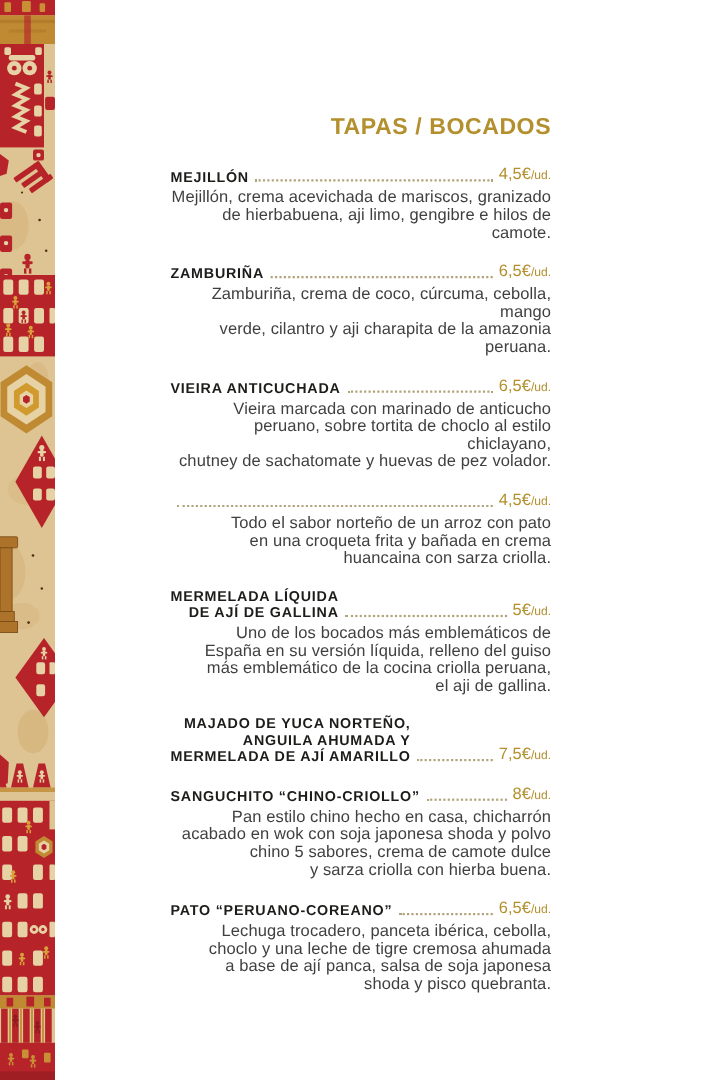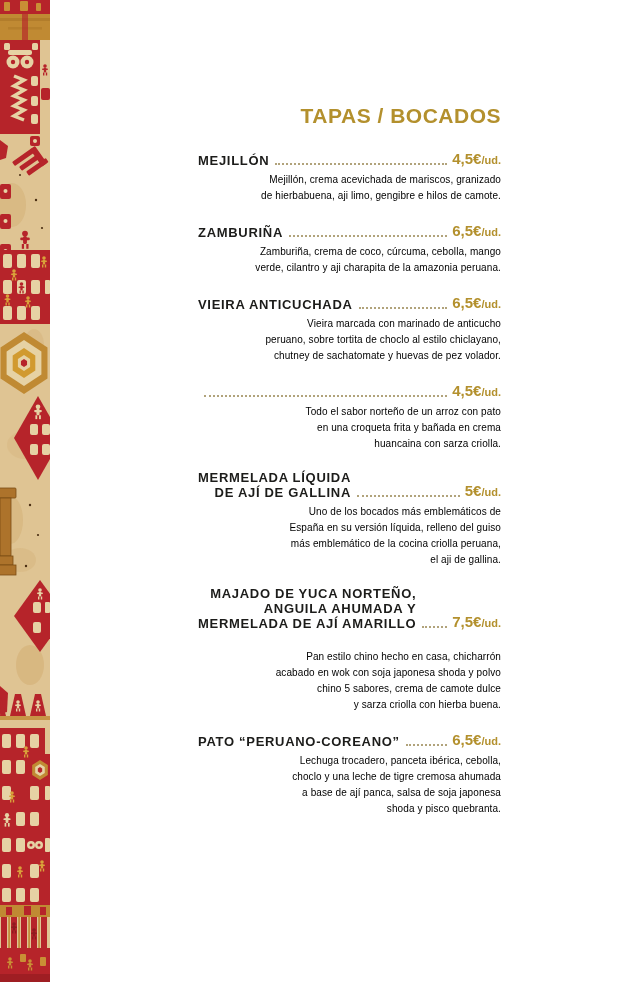--- a/index.html
+++ b/index.html
@@ -16,37 +16,37 @@
     width: 50px; height: 982px; overflow: hidden;
   }
   .menu {
     position: absolute; left: 155px; top: 104px; width: 346px; text-align: right;
   }
   .section-title {
     font-size: 21px; font-weight: bold; letter-spacing: 0.5px;
     color: #B3902D; margin: 0 0 22px 0; line-height: 24px;
   }
   .item { margin-bottom: 18px; }
-  .item-row { display: flex; align-items: flex-end; margin-left: 43px; }
+  .item-row { display: flex; align-items: flex-end; }
   .item-name {
     font-size: 13px; line-height: 15px; font-weight: bold;
     letter-spacing: 0.7px; color: #1C1C1A; margin: 0;
     white-space: pre-line;
   }
   .leader {
     flex: 1; min-width: 12px; height: 0;
     border-bottom: 2px dotted #B1A37B;
     margin: 0 5px 3px 6px;
   }
-  .price { white-space: nowrap; color: #B3902D; font-weight: bold; }
+  .price { white-space: nowrap; color: #B3902D; font-weight: normal; }
   .price .amount { font-size: 15px; }
   .price .unit { font-size: 11px; }
   .item-desc {
-    font-size: 10px; line-height: 16px; letter-spacing: 0.1px;
-    color: #000000; margin: 4px 0 0 0; white-space: pre-line;
+    font-size: 15px; line-height: 16px; letter-spacing: 0.1px;
+    color: #404040; margin: 4px 0 0 0; white-space: pre-line;
   }
 </style>
 </head>
 <body>
 
 <div class="strip">
   <svg width="50" height="982" viewBox="0 0 50 982" xmlns="http://www.w3.org/2000/svg">
     <defs>
       <g id="fig">
         <circle cx="0" cy="-4" r="1.8"></circle>
@@ -301,20 +301,25 @@
     <div class="item-row">
       <h3 class="item-name">MAJADO DE YUCA NORTEÑO,
 ANGUILA AHUMADA Y
 MERMELADA DE AJÍ AMARILLO</h3>
       <div class="leader"></div>
       <div class="price"><span class="amount">7,5€</span><span class="unit">/ud.</span></div>
     </div>
   </section>
 
   <section class="item">
+    <div class="item-row">
+      <h3 class="item-name">SANGUCHITO “CHINO-CRIOLLO”</h3>
+      <div class="leader"></div>
+      <div class="price"><span class="amount">8€</span><span class="unit">/ud.</span></div>
+    </div>
     <p class="item-desc">Pan estilo chino hecho en casa, chicharrón
 acabado en wok con soja japonesa shoda y polvo
 chino 5 sabores, crema de camote dulce
 y sarza criolla con hierba buena.</p>
   </section>
 
   <section class="item">
     <div class="item-row">
       <h3 class="item-name">PATO “PERUANO-COREANO”</h3>
       <div class="leader"></div>

